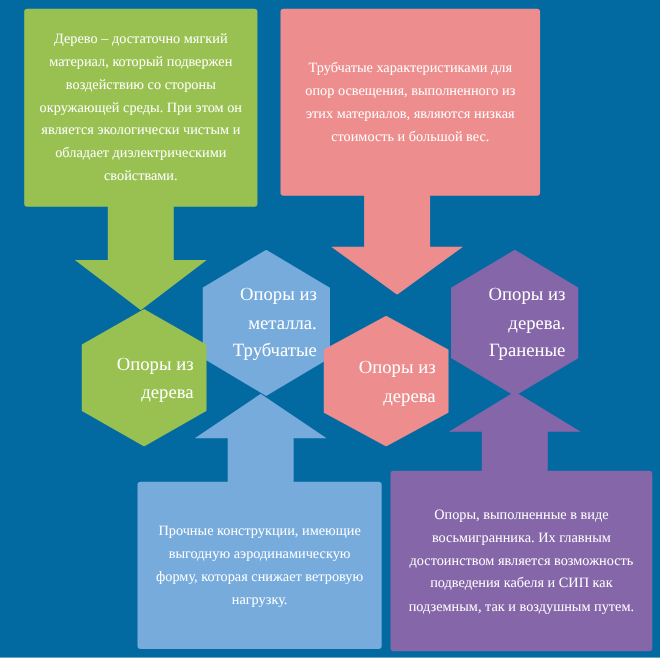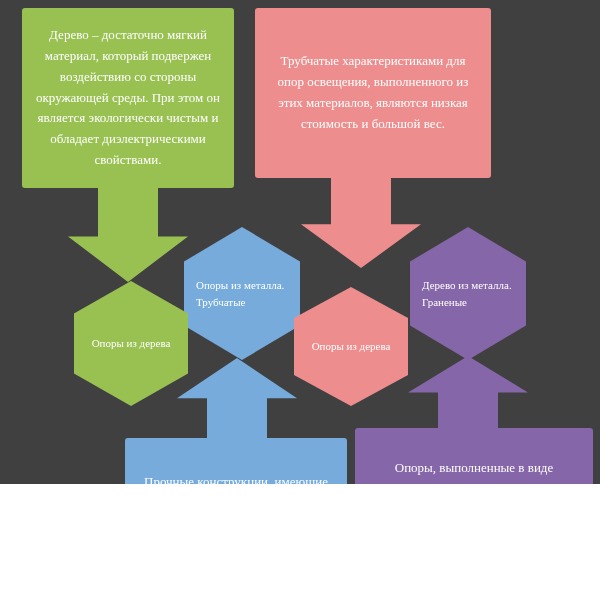--- a/index.html
+++ b/index.html
@@ -4,22 +4,22 @@
 <style>
   html, body {
     margin: 0;
     padding: 0;
     background: #ffffff;
     font-family: "Liberation Serif", "DejaVu Serif", serif;
   }
   .canvas {
     position: relative;
     width: 600px;
-    height: 484px;
-    background: #404040;
+    height: 598px;
+    background: #0369a1;
     overflow: hidden;
   }
   .shape {
     position: absolute;
     box-sizing: border-box;
     color: #ffffff;
   }
   .rectbox {
     border-radius: 3px;
     display: flex;
@@ -28,23 +28,23 @@
     text-align: center;
     padding: 8px 12px;
     font-size: 13px;
     line-height: 1.6;
   }
   .hexagon {
     clip-path: polygon(50% 0%, 100% 26%, 100% 74%, 50% 100%, 0% 74%, 0% 26%);
     display: flex;
     align-items: center;
     justify-content: center;
-    text-align: left;
+    text-align: right;
     padding: 10px 12px;
-    font-size: 11px;
+    font-size: 17px;
     line-height: 1.5;
   }
   .arrow-down {
     clip-path: polygon(25% 0, 75% 0, 75% 52%, 100% 52%, 50% 100%, 0 52%, 25% 52%);
   }
   .arrow-up {
     clip-path: polygon(50% 0, 100% 48%, 75% 48%, 75% 100%, 25% 100%, 25% 48%, 0 48%);
   }
 
   
@@ -88,21 +88,21 @@
 
   <div class="shape hexagon pos-hex-wood" style="background-color: rgb(153, 193, 82);">
     <span>Опоры из дерева</span>
   </div>
 
   <div class="shape hexagon pos-hex-concrete" style="background-color: rgb(238, 141, 141);">
     <span>Опоры из дерева</span>
   </div>
 
   <div class="shape hexagon pos-hex-faceted" style="background-color: rgb(133, 102, 168);">
-    <span>Дерево из металла. Граненые</span>
+    <span>Опоры из дерева. Граненые</span>
   </div>
 
   <div class="shape rectbox pos-box-tubular" style="background-color: rgb(118, 171, 220);">
     <span>Прочные конструкции, имеющие выгодную аэродинамическую форму, которая снижает ветровую нагрузку.</span>
   </div>
 
   <div class="shape rectbox pos-box-faceted" style="background-color: rgb(133, 102, 168);">
     <span>Опоры, выполненные в виде восьмигранника. Их главным достоинством является возможность подведения кабеля и СИП как подземным, так и воздушным путем.</span>
   </div>
 

